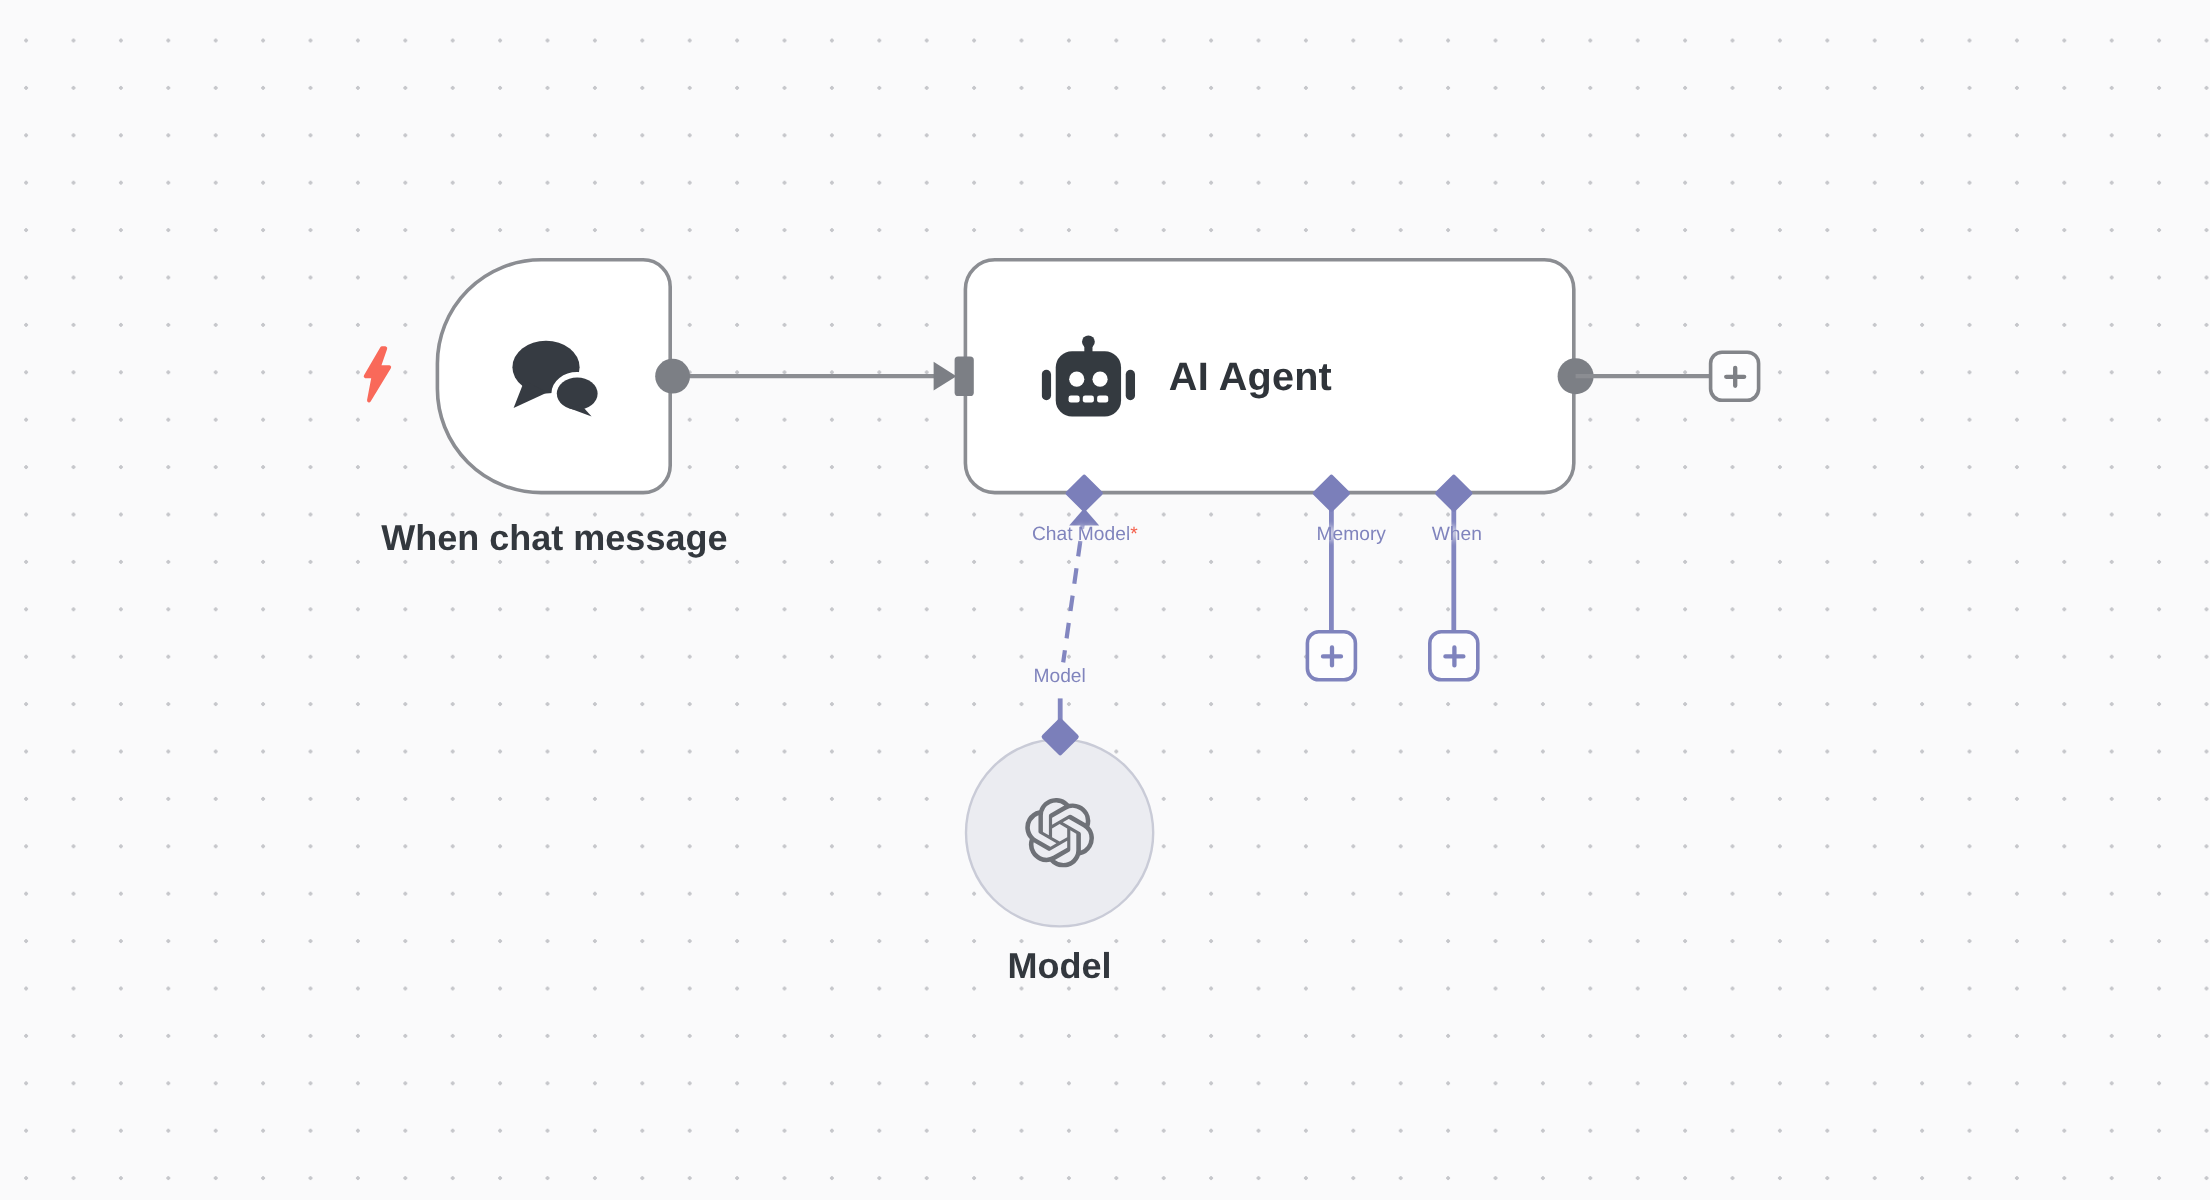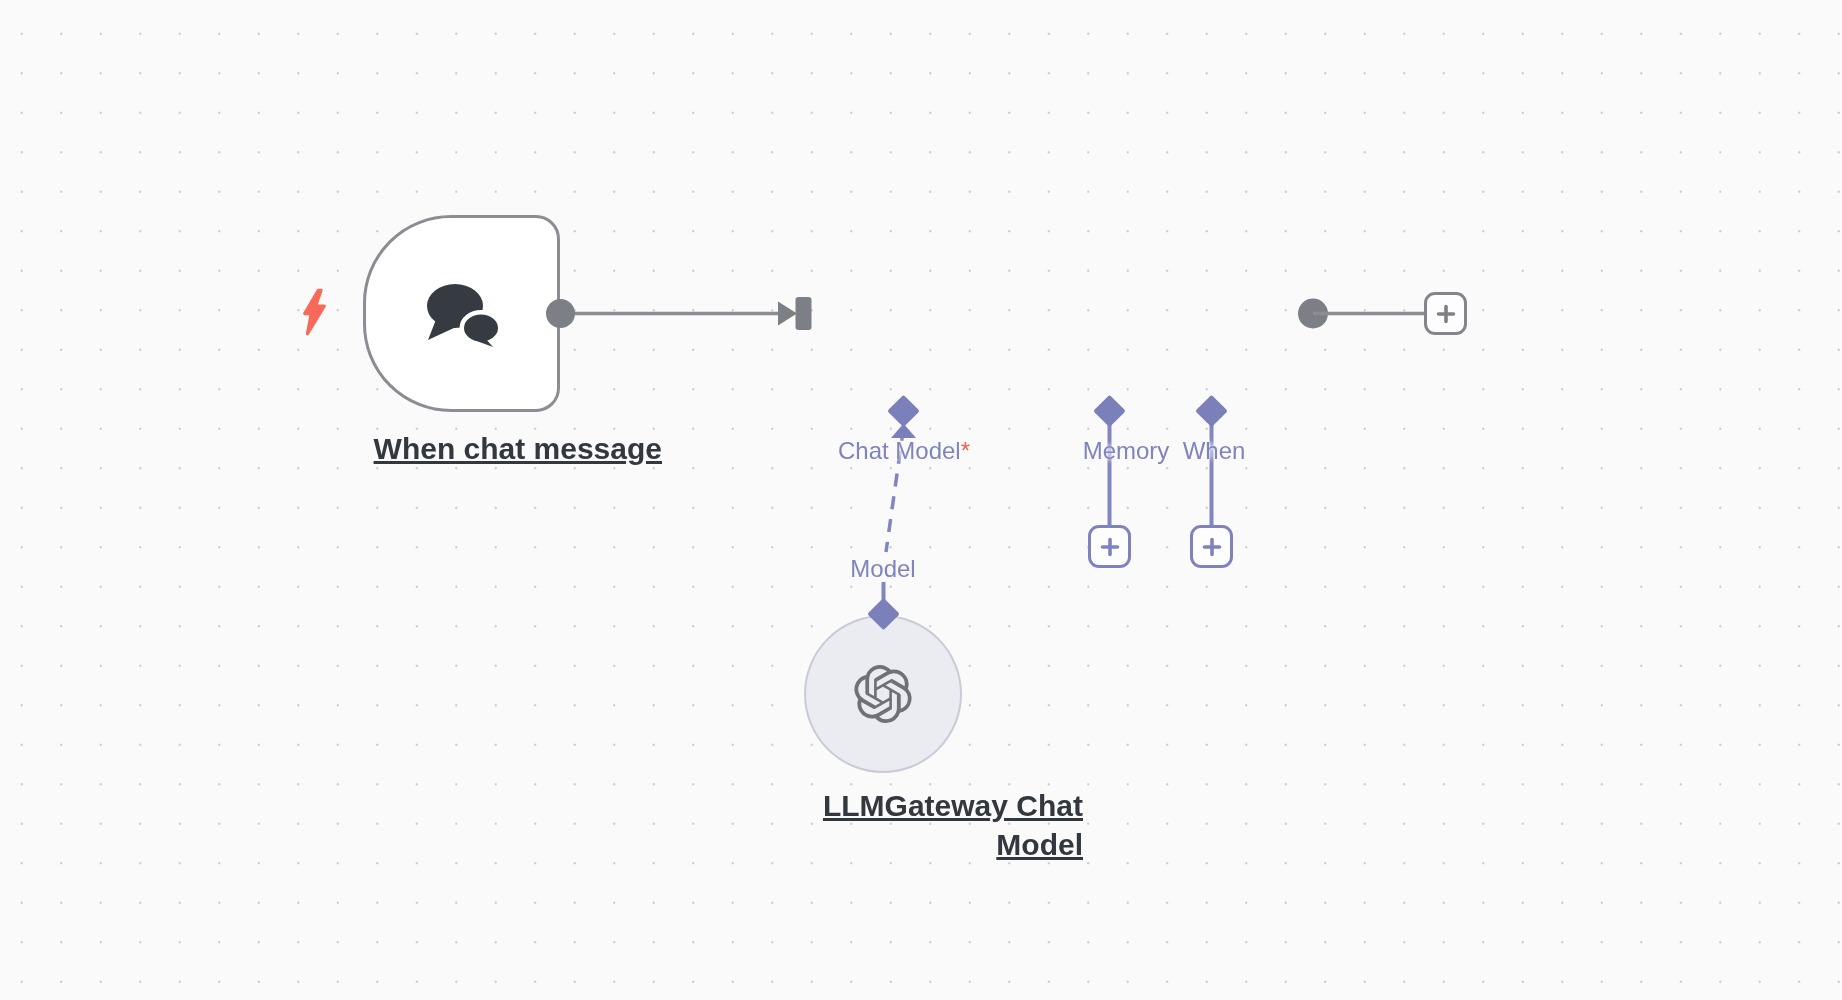--- a/index.html
+++ b/index.html
@@ -18,25 +18,25 @@
   .llm-node    { left:804px; top:615px; width:158px; height:158px; border-radius:50%;
                  background:#ebecf1; border:2px solid #c9cbd7;
                  display:flex; align-items:center; justify-content:center; }
   .edges { position:absolute; left:0; top:0; z-index:5; pointer-events:none; }
   .edges .hit { pointer-events:all; }
   .icon { display:block; }
   .chat-icon { position:absolute; left:57px; top:65px; }
   .bolt { position:absolute; left:299px; top:287px; z-index:2; }
   .robot { margin-right:28px; }
   .agent-title { font-size:33px; font-weight:700; color:#2f343a; letter-spacing:0.2px; }
-  .node-label { position:absolute; z-index:10; text-align:right; font-weight:700;
-                color:#33383e; font-size:30px; line-height:39px;text-decoration:underline; }
+  .node-label { position:absolute; z-index:10; text-align:center; font-weight:700;
+                color:#33383e; font-size:30px; line-height:39px; }
   .trigger-label { left:262px; top:429px; width:400px; }
   .llm-label     { left:683px; top:786px; width:400px; }
-  .port-label { position:absolute; z-index:10; font-size:24px; color:#8084bd;
+  .port-label { position:absolute; z-index:10; font-size:16px; color:#8084bd;
                 transform:translateX(-50%); white-space:nowrap;
                 text-shadow:0 0 5px #fafafb, 0 0 5px #fafafb; }
   .pl-chat   { left:904px;  top:437px; }
   .pl-memory { left:1110px; top:437px;margin-left:16px; }
   .pl-tool   { left:1214px; top:437px; }
   .pl-model  { left:883px;  top:555px; }
   .asterisk { color:#f4604c; }
   .plus-btn { position:absolute; z-index:10; width:43px; height:43px; box-sizing:border-box;
               border-radius:11px; background:#fdfdfe; display:flex; align-items:center;
               justify-content:center; cursor:pointer; }
@@ -65,20 +65,39 @@
         <ellipse cx="58" cy="45" rx="17" ry="13.5"></ellipse>
         <path d="M61 54 L70 64 L51 57 Z"></path>
       </g>
     </svg>
   </div>
 
   <svg class="bolt" width="30" height="50" viewBox="0 0 26 46">
     <path d="M17 3 L4.5 24.5 L10.5 24.5 L7 43 L22.5 17.5 L14.5 17.5 L19.5 3 Z" fill="#f9695a" stroke="#f9695a" stroke-width="3" stroke-linejoin="round"></path>
   </svg>
 
+  <div class="node agent-node">
+    <svg class="icon robot" width="78" height="70" viewBox="0 0 80 72">
+      <g fill="#343a40">
+        <circle cx="40" cy="6" r="5.5"></circle>
+        <rect x="36.5" y="5" width="7" height="12"></rect>
+        <rect x="12" y="14" width="56" height="56" rx="14"></rect>
+        <rect x="0" y="30" width="8" height="26" rx="4"></rect>
+        <rect x="72" y="30" width="8" height="26" rx="4"></rect>
+      </g>
+      <g fill="#ffffff">
+        <circle cx="30" cy="38" r="6.5"></circle>
+        <circle cx="50" cy="38" r="6.5"></circle>
+        <rect x="23" y="52" width="9.5" height="6" rx="2"></rect>
+        <rect x="35.2" y="52" width="9.5" height="6" rx="2"></rect>
+        <rect x="47.5" y="52" width="9.5" height="6" rx="2"></rect>
+      </g>
+    </svg>
+    <span class="agent-title">AI Agent</span>
+  </div>
 
   <div class="node llm-node">
     <svg class="icon" width="58" height="58" viewBox="0 0 24 24" fill="#6e7177">
       <path d="M22.2819 9.8211a5.9847 5.9847 0 0 0-.5157-4.9108 6.0462 6.0462 0 0 0-6.5098-2.9A6.0651 6.0651 0 0 0 4.9807 4.1818a5.9847 5.9847 0 0 0-3.9977 2.9 6.0462 6.0462 0 0 0 .7427 7.0966 5.98 5.98 0 0 0 .511 4.9107 6.051 6.051 0 0 0 6.5146 2.9001A5.9847 5.9847 0 0 0 13.2599 24a6.0557 6.0557 0 0 0 5.7718-4.2058 5.9894 5.9894 0 0 0 3.9977-2.9001 6.0557 6.0557 0 0 0-.7475-7.073zm-9.022 12.6081a4.4755 4.4755 0 0 1-2.8764-1.0408l.1419-.0804 4.7783-2.7582a.7948.7948 0 0 0 .3927-.6813v-6.7369l2.02 1.1686a.071.071 0 0 1 .038.0615v5.5826a4.504 4.504 0 0 1-4.4945 4.4849zm-9.6607-4.1254a4.4708 4.4708 0 0 1-.5346-3.0137l.142.0852 4.783 2.7582a.7712.7712 0 0 0 .7806 0l5.8428-3.3685v2.3324a.0804.0804 0 0 1-.0332.0615L9.74 19.9502a4.4992 4.4992 0 0 1-6.1408-1.6464zM2.3408 7.8956a4.485 4.485 0 0 1 2.3655-1.9728V11.6a.7664.7664 0 0 0 .3879.6765l5.8144 3.3543-2.0201 1.1685a.0757.0757 0 0 1-.071 0l-4.8303-2.7865A4.504 4.504 0 0 1 2.3408 7.8956zm16.5963 3.8558L13.1038 8.364 15.1192 7.2a.0757.0757 0 0 1 .071 0l4.8303 2.7913a4.4944 4.4944 0 0 1-.6765 8.1042v-5.6772a.79.79 0 0 0-.407-.667zm2.0107-3.0231l-.142-.0852-4.7735-2.7818a.7759.7759 0 0 0-.7854 0L9.409 9.2297V6.8974a.0662.0662 0 0 1 .0284-.0615l4.8303-2.7866a4.4992 4.4992 0 0 1 6.6802 4.66zM8.3065 12.863l-2.02-1.1638a.0804.0804 0 0 1-.038-.0567V6.0742a4.4992 4.4992 0 0 1 7.3757-3.4537l-.142.0805L8.704 5.459a.7948.7948 0 0 0-.3927.6813zm1.0976-2.3654l2.602-1.4998 2.6069 1.4998v2.9994l-2.5974 1.4997-2.6067-1.4997Z"></path>
     </svg>
   </div>
 
   <svg class="edges" width="1842" height="1000" viewBox="0 0 1842 1000">
 
     <line class="hit" x1="574" y1="313.5" x2="779" y2="313.5" stroke="#8b8d92" stroke-width="3.5"></line>
@@ -99,21 +118,20 @@
     <rect x="892" y="399.5" width="23" height="23" rx="2" fill="#7b7fba" transform="rotate(45 903.5 411)"></rect>
     <rect x="1098" y="399.5" width="23" height="23" rx="2" fill="#7b7fba" transform="rotate(45 1109.5 411)"></rect>
     <rect x="1200" y="399.5" width="23" height="23" rx="2" fill="#7b7fba" transform="rotate(45 1211.5 411)"></rect>
     <rect x="872" y="602.5" width="23" height="23" rx="2" fill="#7b7fba" transform="rotate(45 883.5 614)"></rect>
   </svg>
 
   <div class="node-label trigger-label">
     <div>When chat message</div>
   </div>
   <div class="node-label llm-label">
-    <div>LLMGateway Chat</div>
     <div>Model</div>
   </div>
 
   <div class="port-label pl-chat"><span>Chat Model</span><span class="asterisk">*</span></div>
   <div class="port-label pl-memory">Memory</div>
   <div class="port-label pl-tool">When</div>
   <div class="port-label pl-model">Model</div>
 
   <div class="plus-btn plus-purple btn-mem">
     <svg width="22" height="22" viewBox="0 0 22 22">

